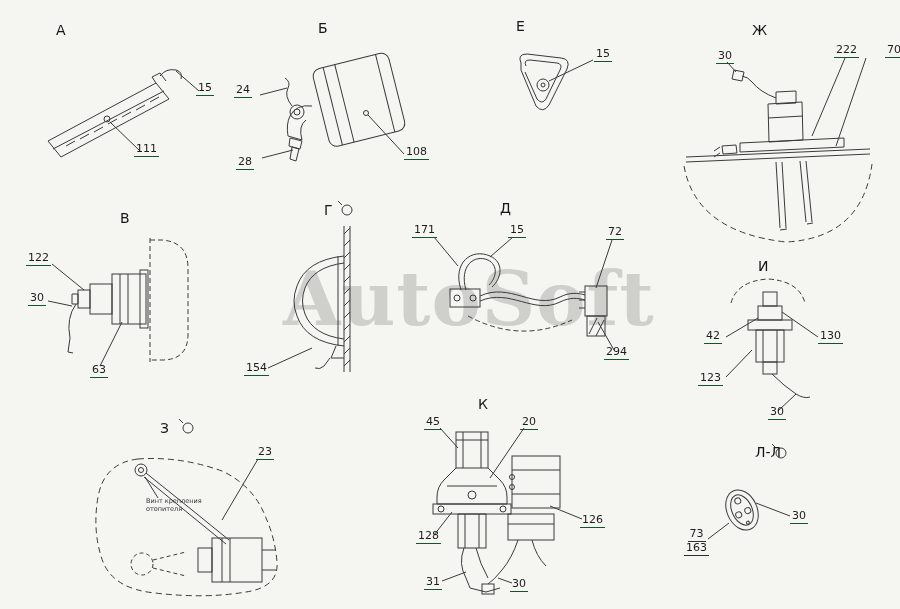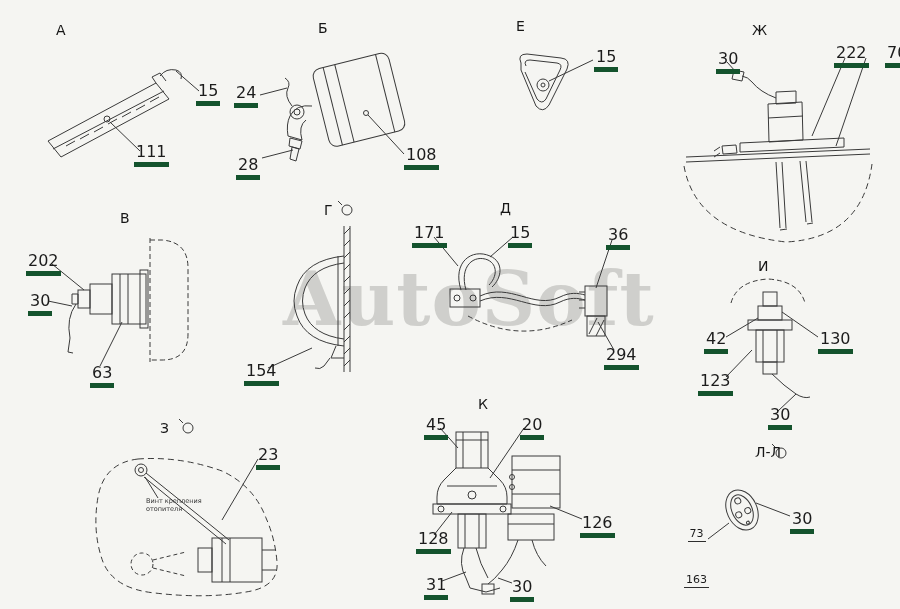--- a/index.html
+++ b/index.html
@@ -3,24 +3,24 @@
 <meta charset="utf-8">
 <style>
   html,body{margin:0;padding:0;background:#e9e9e7;}
   .stage{position:relative;width:900px;height:609px;background:#f5f5f2;overflow:hidden;
          font-family:"DejaVu Sans",sans-serif;}
   .watermark{position:absolute;left:283px;top:262px;z-index:1;
              font-family:"DejaVu Serif",serif;font-weight:bold;font-size:74px;
              color:#b7b7b3;opacity:.6;letter-spacing:1px;line-height:1;user-select:none;}
   svg.canvas{position:absolute;left:0;top:0;z-index:2;}
   .sec{position:absolute;font-size:14px;color:#161616;z-index:3;white-space:nowrap;}
-  .lbl{position:absolute;font-size:16px;color:#1c1c1c;border-bottom:5px solid #14532d;
+  .lbl{position:absolute;font-size:11px;color:#1c1c1c;border-bottom:1px solid #14532d;
        padding:0 2px 1px;line-height:1.1;white-space:nowrap;z-index:3;}
   .note{position:absolute;font-size:6.5px;color:#333;line-height:1.25;z-index:3;white-space:nowrap;}
-  .lblstack{position:absolute;display:flex;flex-direction:column;align-items:center;z-index:3;gap:32px;}
+  .lblstack{position:absolute;display:flex;flex-direction:column;align-items:center;z-index:3;}
   .lblstack .lbl-s{font-size:11px;color:#1c1c1c;border-bottom:1px solid #2e2e2e;
                    padding:0 2px 1px;line-height:1.1;}
 </style>
 </head>
 <body>
 
 <div class="stage">
 
   <div class="watermark">AutoSoft</div>
 
@@ -237,29 +237,29 @@
   <span class="lbl" style="left:234px;top:84px">24</span>
   <span class="lbl" style="left:236px;top:156px">28</span>
   <span class="lbl" style="left:404px;top:146px">108</span>
 
   <span class="lbl" style="left:594px;top:48px">15</span>
 
   <span class="lbl" style="left:716px;top:50px">30</span>
   <span class="lbl" style="left:834px;top:44px">222</span>
   <span class="lbl" style="left:885px;top:44px">70</span>
 
-  <span class="lbl" style="left:26px;top:252px">202</span>
+  <span class="lbl" style="left:26px;top:252px">122</span>
   <span class="lbl" style="left:28px;top:292px">30</span>
   <span class="lbl" style="left:90px;top:364px">63</span>
 
   <span class="lbl" style="left:244px;top:362px">154</span>
 
   <span class="lbl" style="left:412px;top:224px">171</span>
   <span class="lbl" style="left:508px;top:224px">15</span>
-  <span class="lbl" style="left:606px;top:226px">36</span>
+  <span class="lbl" style="left:606px;top:226px">72</span>
   <span class="lbl" style="left:604px;top:346px">294</span>
 
   <span class="lbl" style="left:704px;top:330px">42</span>
   <span class="lbl" style="left:818px;top:330px">130</span>
   <span class="lbl" style="left:698px;top:372px">123</span>
   <span class="lbl" style="left:768px;top:406px">30</span>
 
   <span class="lbl" style="left:256px;top:446px">23</span>
   <div class="note" style="left:146px;top:497px">
     <div>Винт крепления</div>

